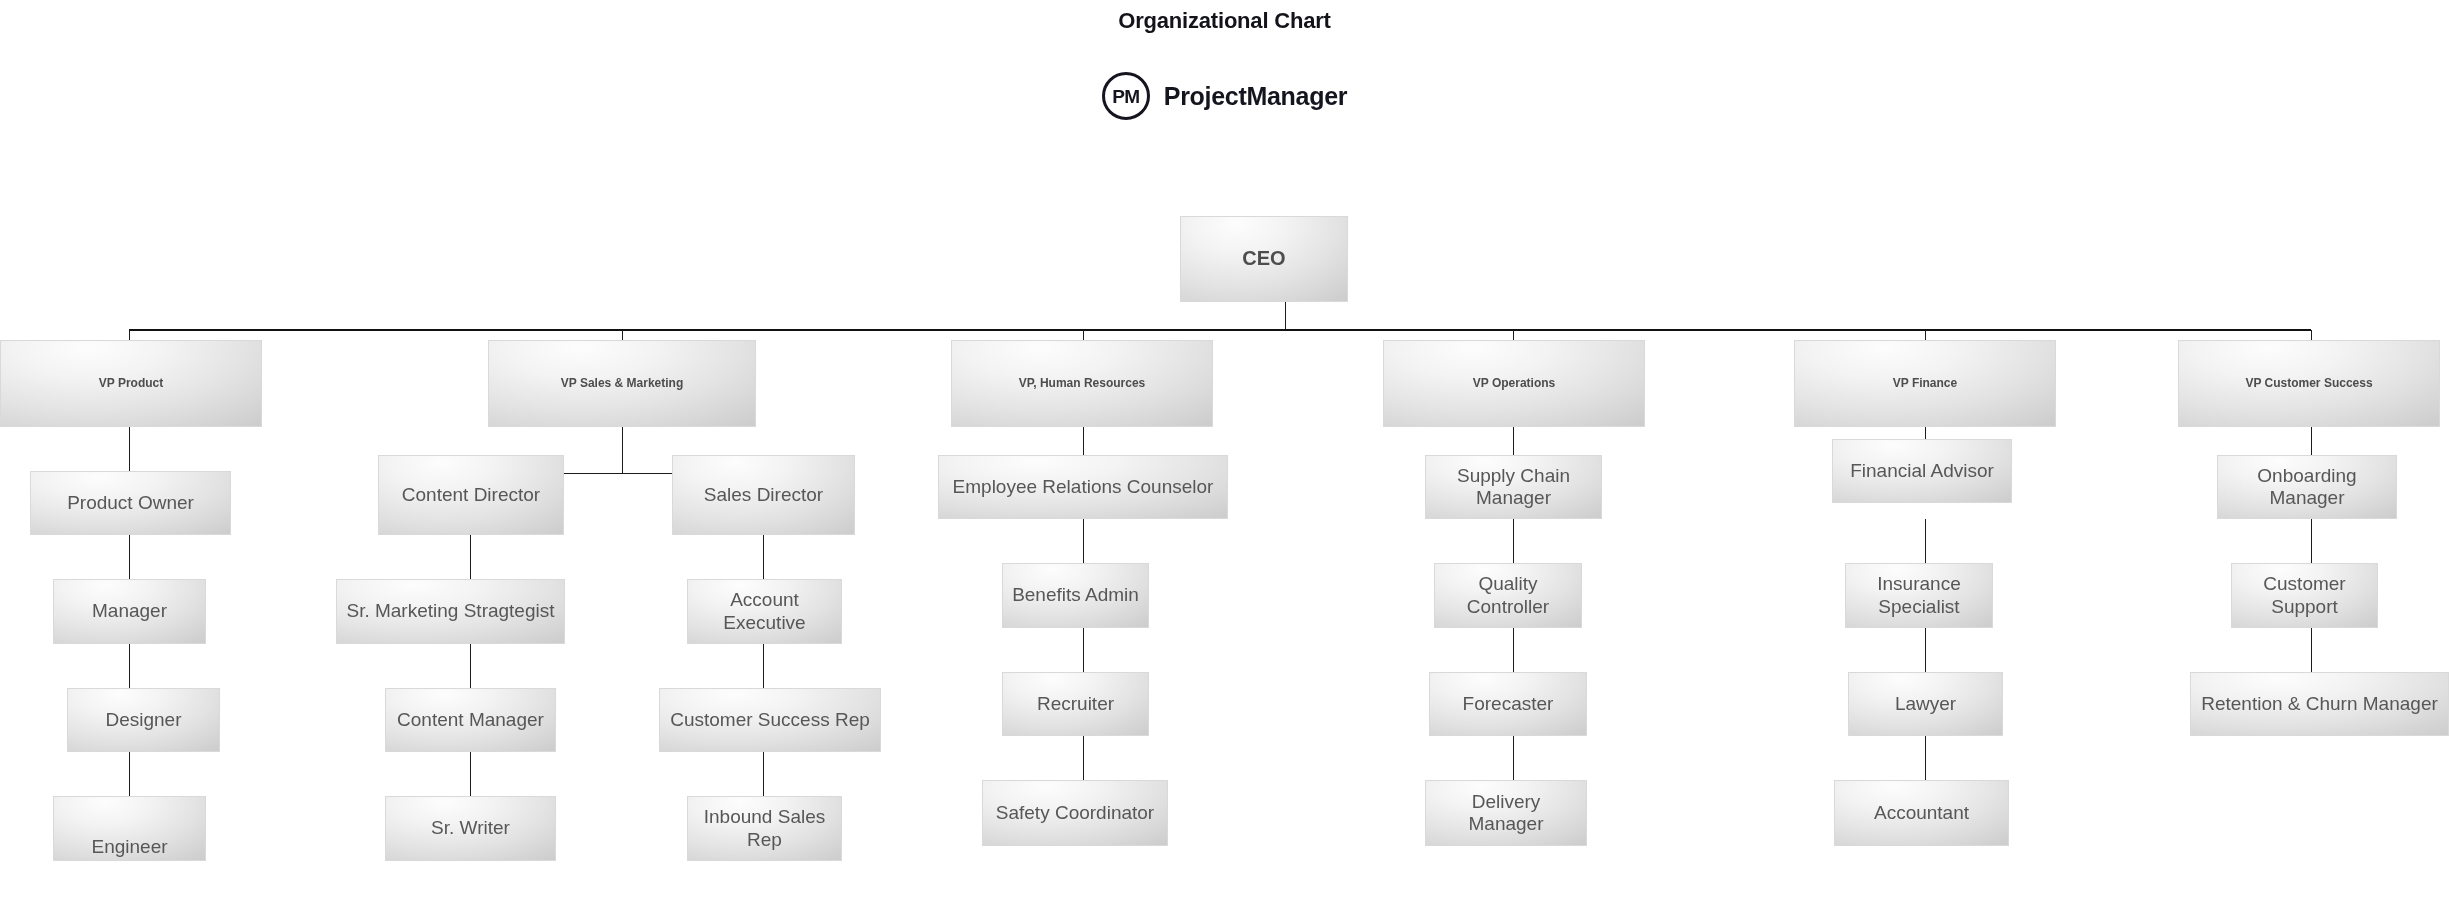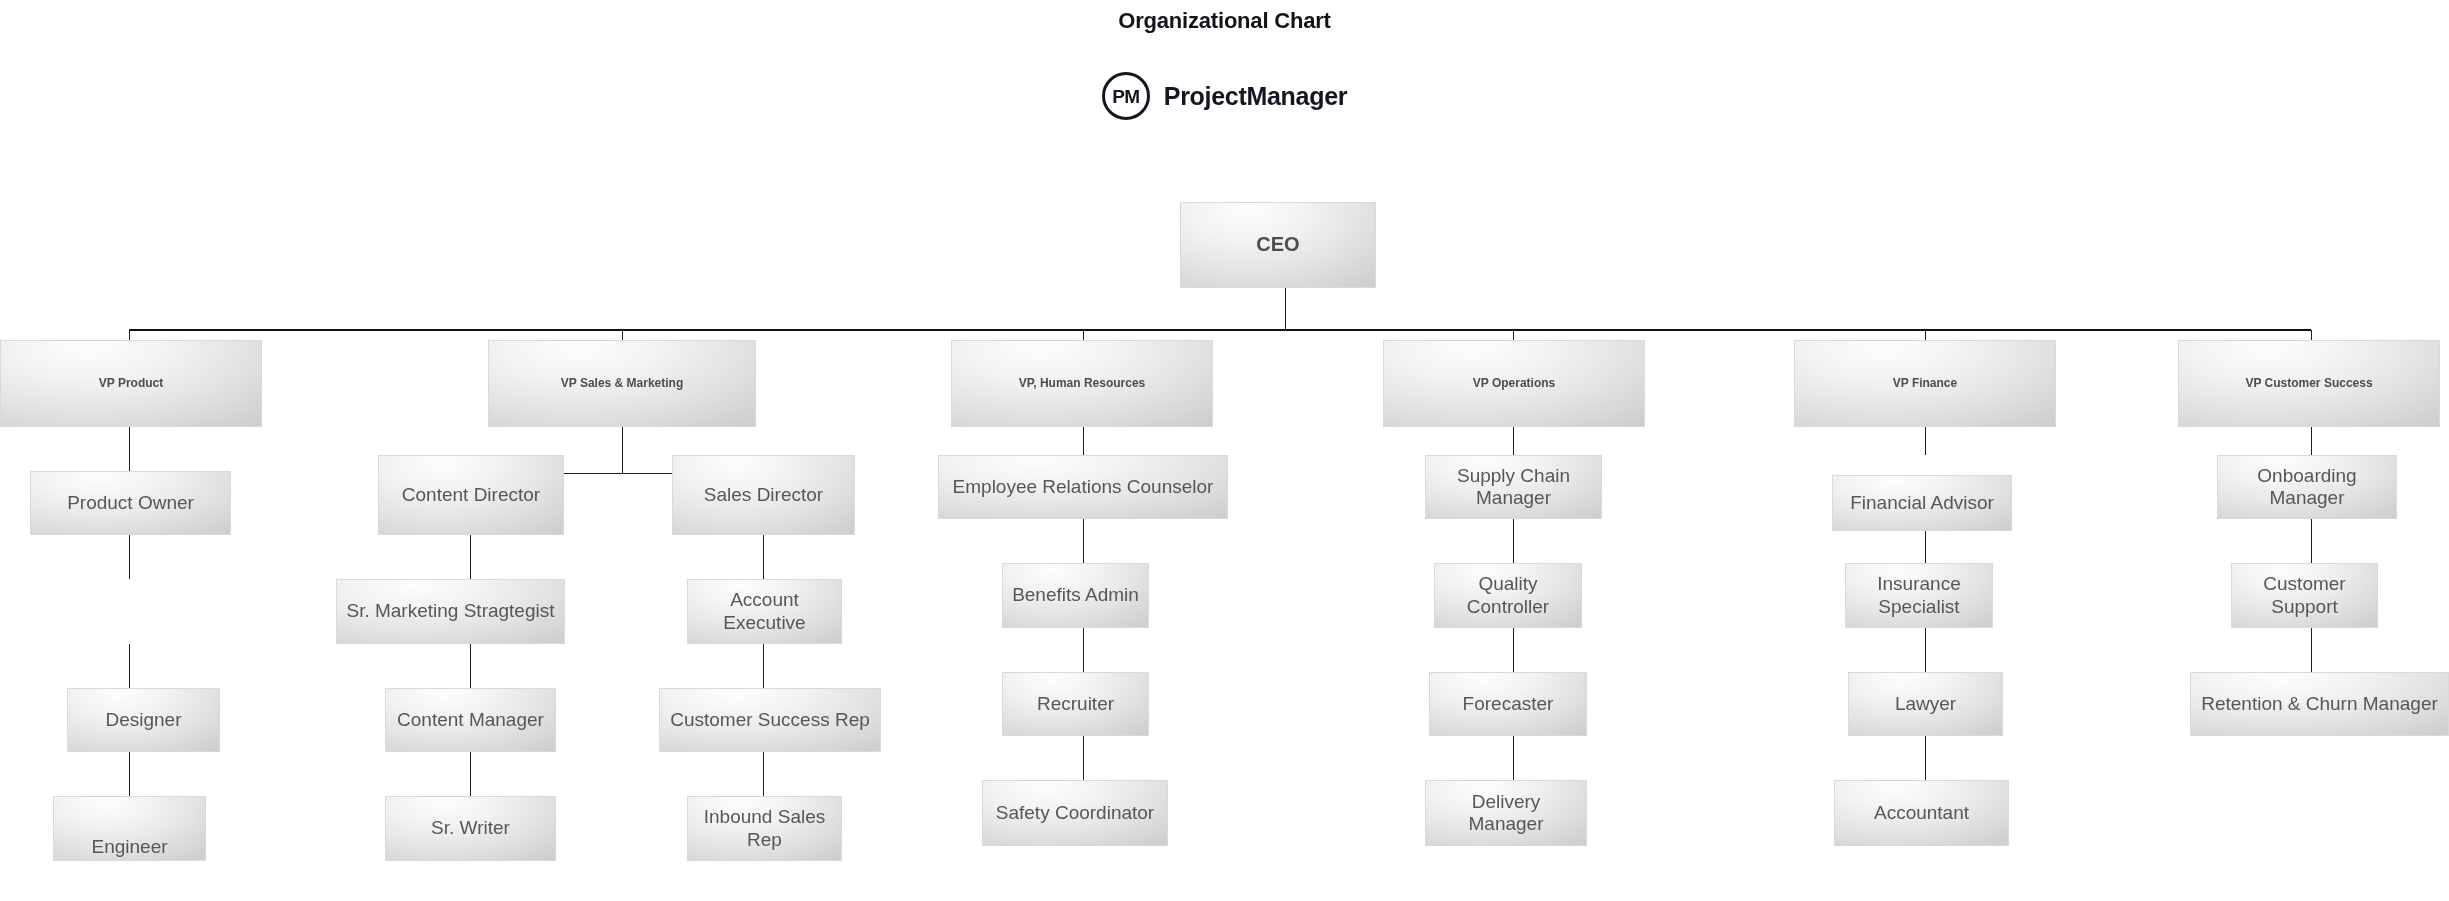--- a/index.html
+++ b/index.html
@@ -171,30 +171,33 @@
 
   <div class="conn-v" style="left:1925px; top:427px; height:28px;"></div>
   <div class="conn-v" style="left:1925px; top:519px; height:44px;"></div>
   <div class="conn-v" style="left:1925px; top:628px; height:44px;"></div>
   <div class="conn-v" style="left:1925px; top:736px; height:44px;"></div>
 
   <div class="conn-v" style="left:2311px; top:427px; height:28px;"></div>
   <div class="conn-v" style="left:2311px; top:519px; height:44px;"></div>
   <div class="conn-v" style="left:2311px; top:628px; height:44px;"></div>
 
-  <div class="node ceo" style="left:1180px; top:202px; width:196px; height:86px;">
+  <div class="node ceo" style="left:1180px; top:216px; width:168px; height:86px;">
     <span class="label">CEO</span>
   </div>
 
   <div class="node lvl1" style="left:0px; top:340px; width:262px; height:87px;">
     <span class="label">VP Product</span>
   </div>
   <div class="node" style="left:30px; top:471px; width:201px; height:64px;">
     <span class="label">Product Owner</span>
   </div>
+  <div class="node" style="left:53px; top:579px; width:153px; height:65px;">
+    <span class="label">Manager</span>
+  </div>
   <div class="node" style="left:53px; top:688px; width:153px; height:64px;margin-left:14px;">
     <span class="label">Designer</span>
   </div>
   <div class="node" style="left:53px; top:796px; width:153px; height:65px;align-items:flex-end;">
     <span class="label">Engineer</span>
   </div>
 
   <div class="node lvl1" style="left:488px; top:340px; width:268px; height:87px;">
     <span class="label">VP Sales &amp; Marketing</span>
   </div>
@@ -253,21 +256,21 @@
   <div class="node" style="left:1429px; top:672px; width:158px; height:64px;">
     <span class="label">Forecaster</span>
   </div>
   <div class="node" style="left:1425px; top:780px; width:162px; height:66px;">
     <span class="label">Delivery Manager</span>
   </div>
 
   <div class="node lvl1" style="left:1794px; top:340px; width:262px; height:87px;">
     <span class="label">VP Finance</span>
   </div>
-  <div class="node" style="left:1832px; top:475px; width:180px; height:56px;">
+  <div class="node" style="left:1832px; top:439px; width:180px; height:64px;">
     <span class="label">Financial Advisor</span>
   </div>
   <div class="node" style="left:1845px; top:563px; width:148px; height:65px;">
     <span class="label">Insurance Specialist</span>
   </div>
   <div class="node" style="left:1848px; top:672px; width:155px; height:64px;">
     <span class="label">Lawyer</span>
   </div>
   <div class="node" style="left:1834px; top:780px; width:175px; height:66px;">
     <span class="label">Accountant</span>

